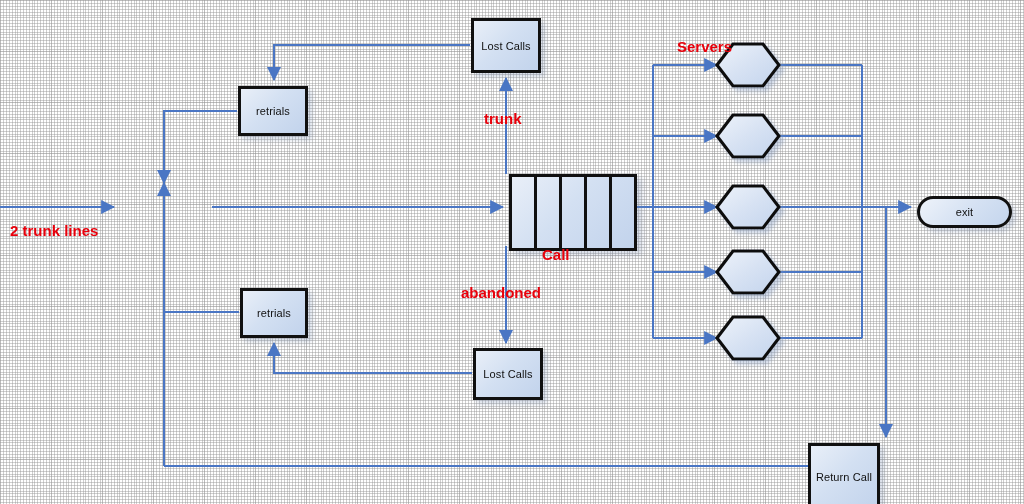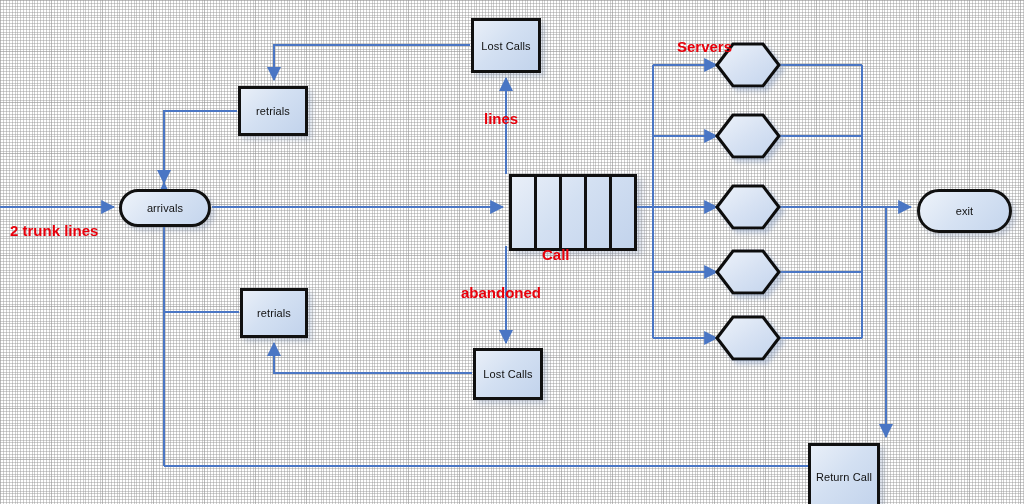--- a/index.html
+++ b/index.html
@@ -131,25 +131,22 @@
     </defs>
     <g filter="url(#hexshadow)" fill="url(#hexgrad)" stroke="#101010" stroke-width="3.2" stroke-linejoin="miter">
       <polygon points="733,44 763,44 779,65 763,86 733,86 717,65"></polygon>
       <polygon points="733,115 763,115 779,136 763,157 733,157 717,136"></polygon>
       <polygon points="733,186 763,186 779,207 763,228 733,228 717,207"></polygon>
       <polygon points="733,251 763,251 779,272 763,293 733,293 717,272"></polygon>
       <polygon points="733,317 763,317 779,338 763,359 733,359 717,338"></polygon>
     </g>
   </svg>
 
-  <div class="node pill" style="left:119px;top:189px;width:92px;height:38px;">
-    <span class="lbl">arrivals</span>
-  </div>
 
-  <div class="node pill" style="left:917px;top:189px;width:95px;height:44px;">
+  <div class="node pill" style="left:917px;top:196px;width:95px;height:32px;">
     <span class="lbl">exit</span>
   </div>
 
   <div class="node rect" style="left:238px;top:86px;width:70px;height:50px;">
     <span class="lbl">retrials</span>
   </div>
 
   <div class="node rect" style="left:240px;top:288px;width:68px;height:50px;">
     <span class="lbl">retrials</span>
   </div>
@@ -169,21 +166,21 @@
   <div class="queue" style="left:509px;top:174px;width:122px;height:71px;">
     <div class="slot"></div>
     <div class="slot"></div>
     <div class="slot"></div>
     <div class="slot"></div>
     <div class="slot"></div>
   </div>
 
   <div class="redlabel" style="left:10px;top:222px;">2 trunk lines</div>
 
-  <div class="redlabel" style="left:484px;top:110px;">lines</div>
+  <div class="redlabel" style="left:484px;top:110px;">trunk</div>
 
   <div class="redlabel" style="left:461px;top:284px;text-align:center;">abandoned</div>
 
   <div class="redlabel" style="left:542px;top:246px;">Call</div>
 
   <div class="redlabel" style="left:677px;top:13px;margin-top:25px;">Servers</div>
 
 </div>
 
 </body></html>

